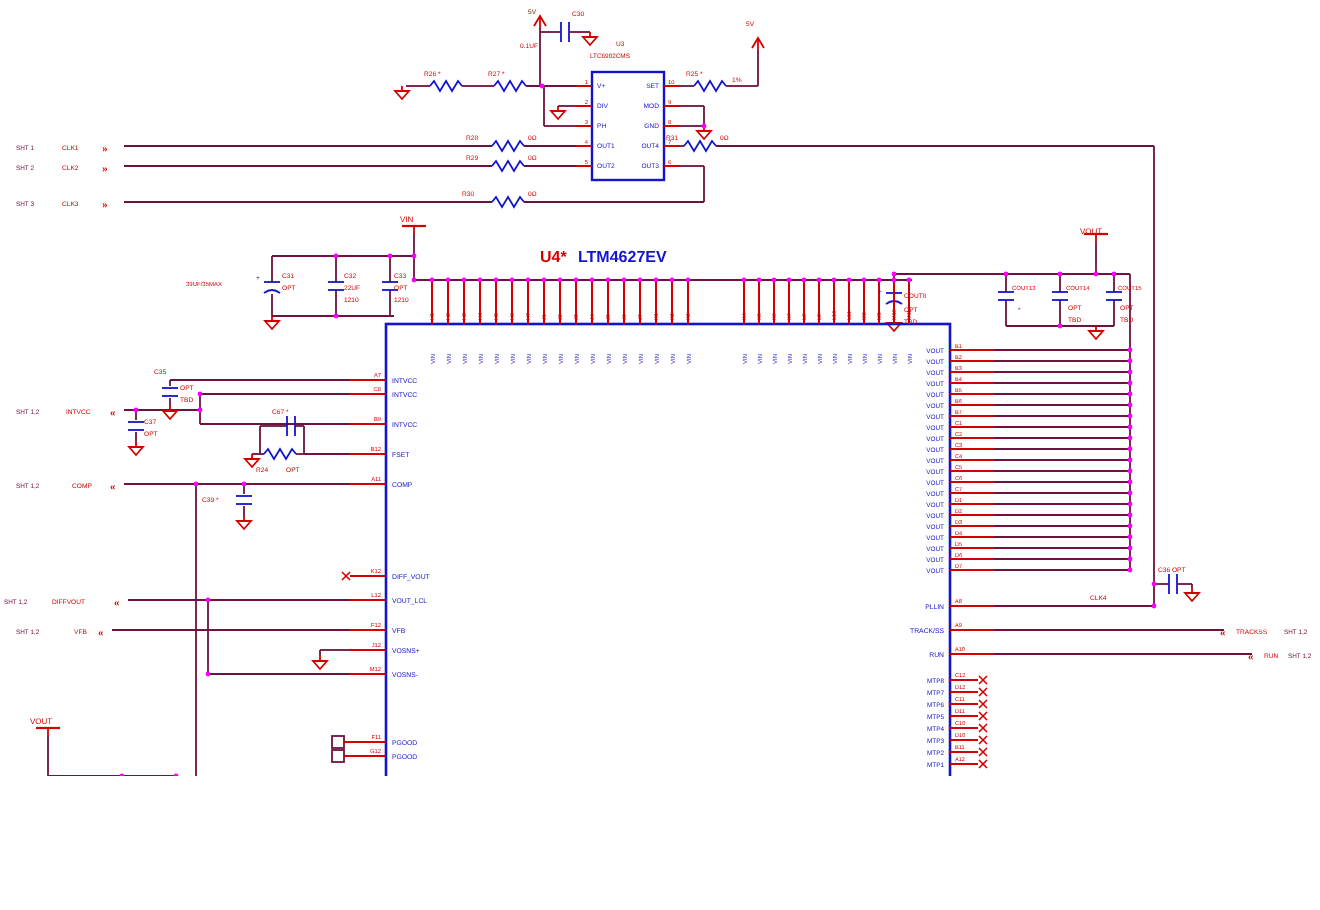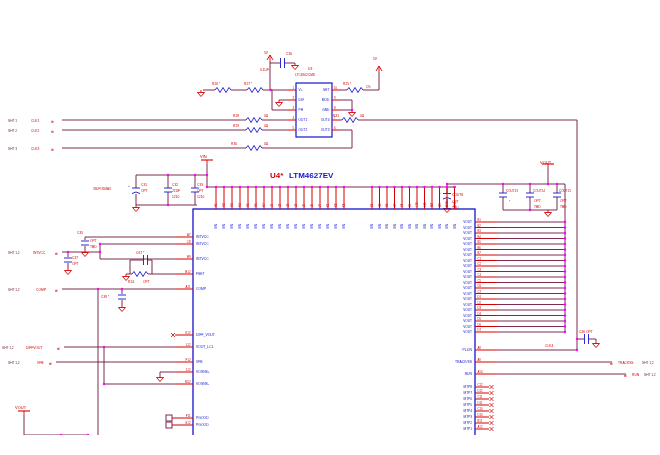--- a/index.html
+++ b/index.html
@@ -1,16 +1,16 @@
 <!DOCTYPE html>
 <html><head>
 <meta charset="utf-8">
 <style>
   html,body{margin:0;padding:0;background:#ffffff;}
-  #page{position:relative;width:660px;height:388px;background:#ffffff;overflow:hidden;margin-top:47px;}
+  #page{position:relative;width:660px;height:388px;background:#ffffff;overflow:hidden;}
   svg{display:block;}
   text{font-family:"Liberation Sans","DejaVu Sans",sans-serif;}
 </style>
 </head>
 <body>
 
 <div id="page">
   <svg id="sch" width="660" height="455" viewBox="0 0 660 455" xmlns="http://www.w3.org/2000/svg">
       <line x1="270" y1="14" x2="270" y2="43" stroke="#6F1240" stroke-width="0.9"></line>
       <line x1="270" y1="16" x2="280" y2="16" stroke="#6F1240" stroke-width="0.9"></line>

